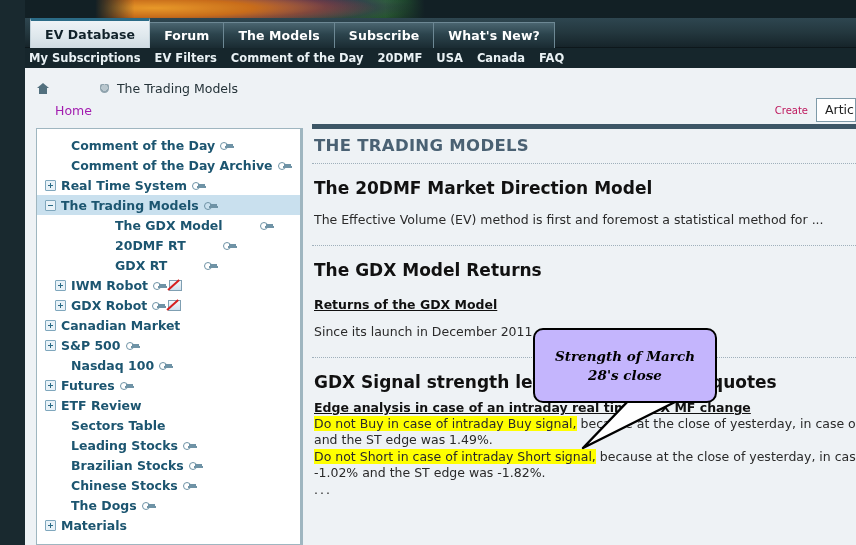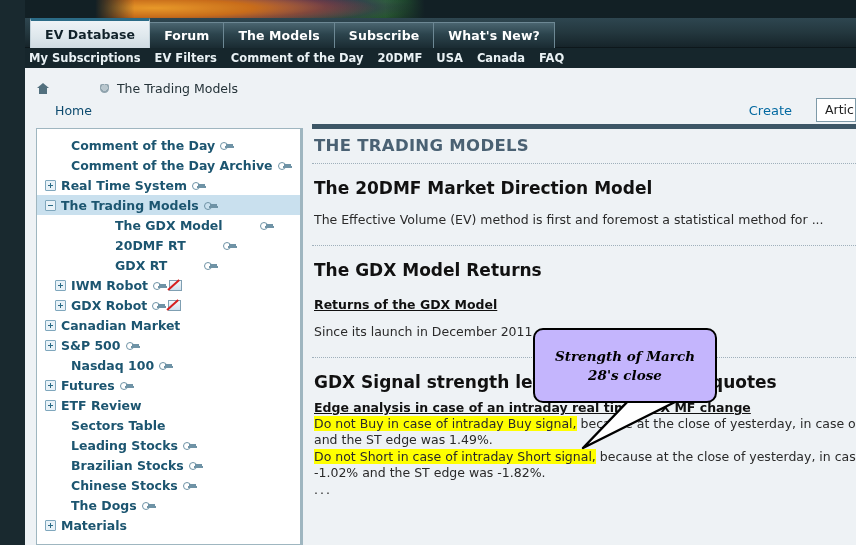--- a/index.html
+++ b/index.html
@@ -112,34 +112,34 @@
   }
   .home-ico:before {
     content: ""; position: absolute; left: 0; top: 0;
     border-left: 6px solid transparent; border-right: 6px solid transparent;
     border-bottom: 5px solid #52707e;
   }
   .home-ico:after {
     content: ""; position: absolute; left: 2px; top: 5px;
     width: 8px; height: 6px; background: #52707e;
   }
-  .crumbs .clink { color: #0c4a6e; cursor: pointer; margin-top: 44px; }
+  .crumbs .clink { color: #a21caf; cursor: pointer; margin-top: 44px; }
   .crumbs .csep {
     display: inline-block; width: 9px; height: 9px; margin: 0 8px;
     background: radial-gradient(circle at 50% 40%, #b9c7ce 0 45%, #8fa3ad 46% 100%);
     border-radius: 2px 2px 50% 50%;
   }
   .crumbs .ccur { color: #243238; }
 
   
   .create-row {
     position: absolute; right: 0; top: 96px;
     display: flex; align-items: center; height: 28px;
   }
-  .create-label { font-size: 13px; color: #0369a1; margin-right: 24px; }
+  .create-label { font-size: 10px; color: #be185d; margin-right: 8px; }
   .create-select {
     height: 24px; line-height: 22px;
     border: 1px solid #7e9aa8; background: #ffffff;
     font-size: 12.5px; color: #222; padding: 0 8px;
     width: 40px; overflow: hidden; white-space: nowrap;
     cursor: pointer;
   }
 
   
   .sidebar {

